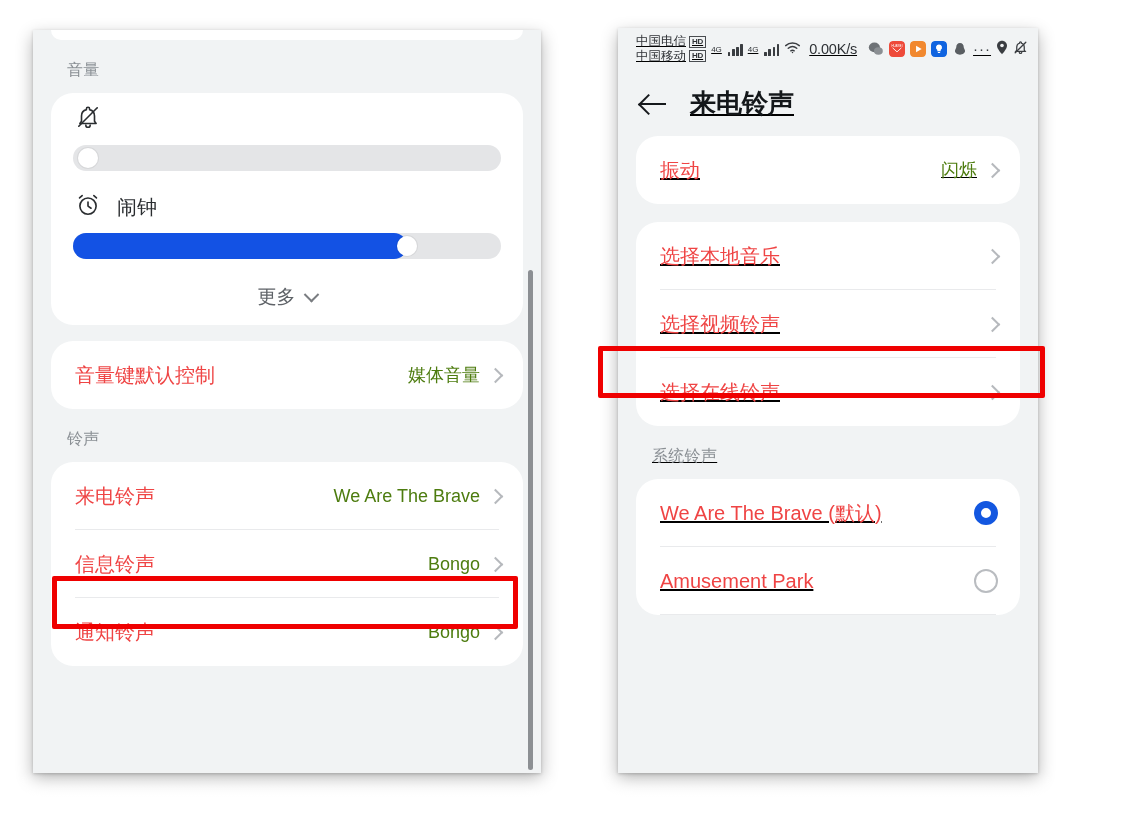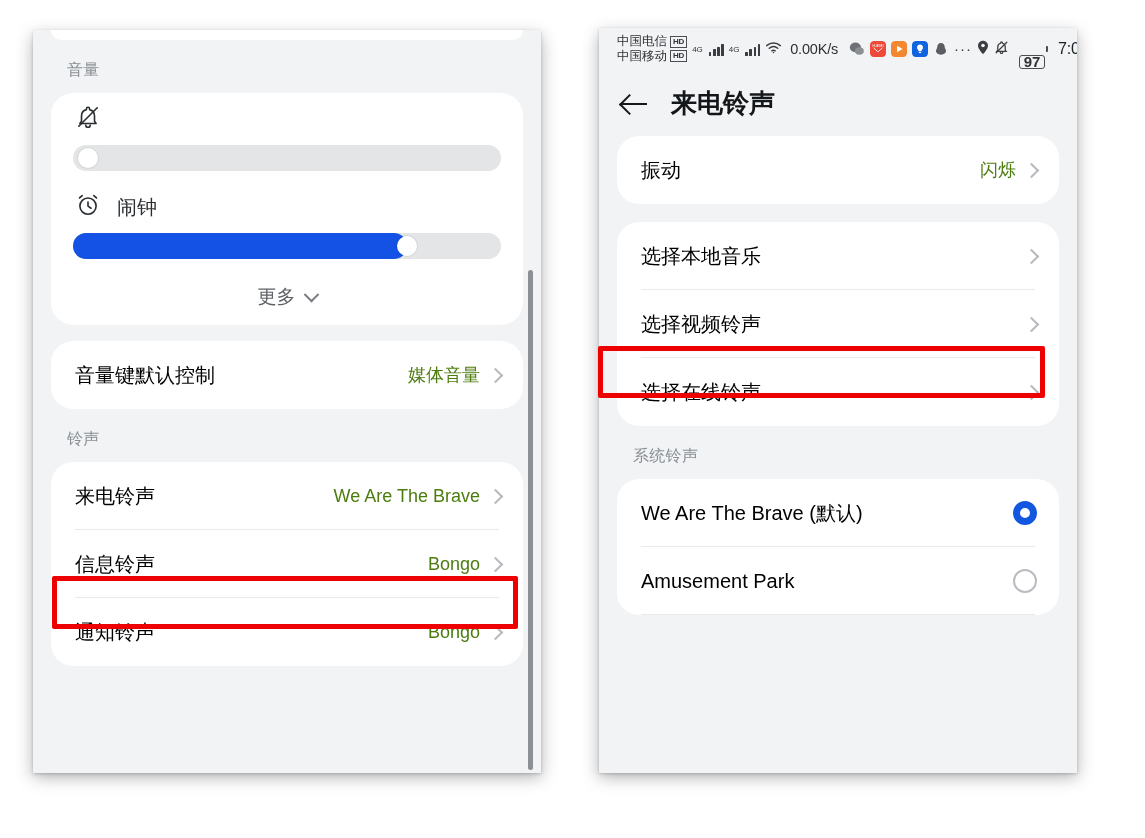--- a/index.html
+++ b/index.html
@@ -12,21 +12,21 @@
   .stage { position: relative; width: 1145px; height: 838px; background:#fff; }
 
   
   .panel {
     position: absolute;
     background: #f1f3f4;
     overflow: hidden;
     box-shadow: 0 6px 16px rgba(0,0,0,0.30), 0 1px 3px rgba(0,0,0,0.18);
   }
   .panel-shadow-left  { left: 33px;  top: 30px; width: 508px; height: 743px; }
-  .panel-shadow-right { left: 599px; top: 28px; width: 478px; height: 745px; }
+  .panel-shadow-right { left: 618px; top: 28px; width: 420px; height: 745px; text-decoration: underline; }
 
   
   .fade {
     position: absolute; left: 0; bottom: 0; width: 1145px; height: 66px;
     background: linear-gradient(to bottom, rgba(255,255,255,0) 0%, #ffffff 62%);
     pointer-events: none;
   }
 
   
   .card {
@@ -43,21 +43,21 @@
   }
 
   .row {
     display: flex; align-items: center;
     height: 68px;
     padding: 0 22px 0 24px;
     position: relative;
   }
   .row .title {
     font-size: 20px;
-    color: #000000;
+    color: #ef4444;
     font-weight: 500;
     white-space: nowrap;
   }
   .row .spacer { flex: 1; }
   .row .value {
     font-size: 18px;
     color: #4d7c0f;
     margin-right: 10px;
     white-space: nowrap;
   }

